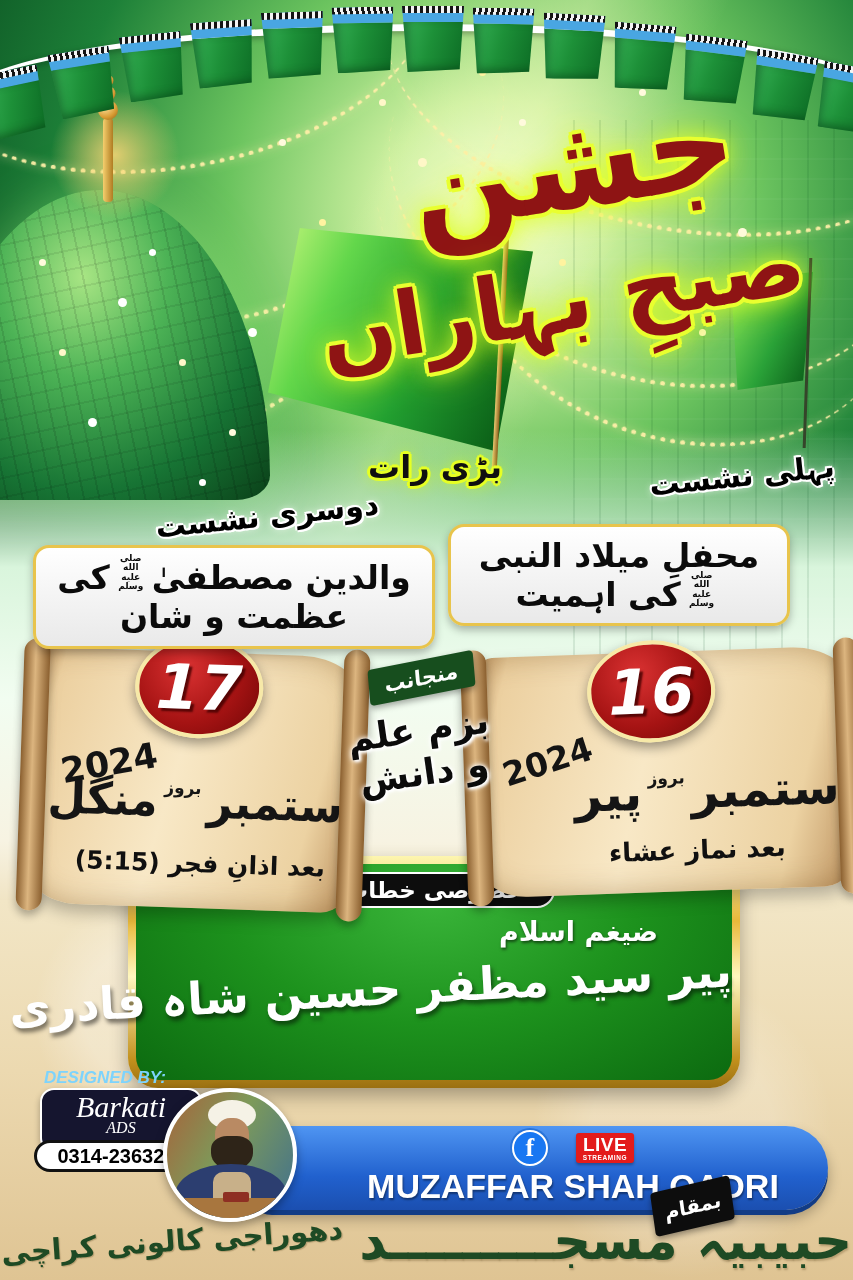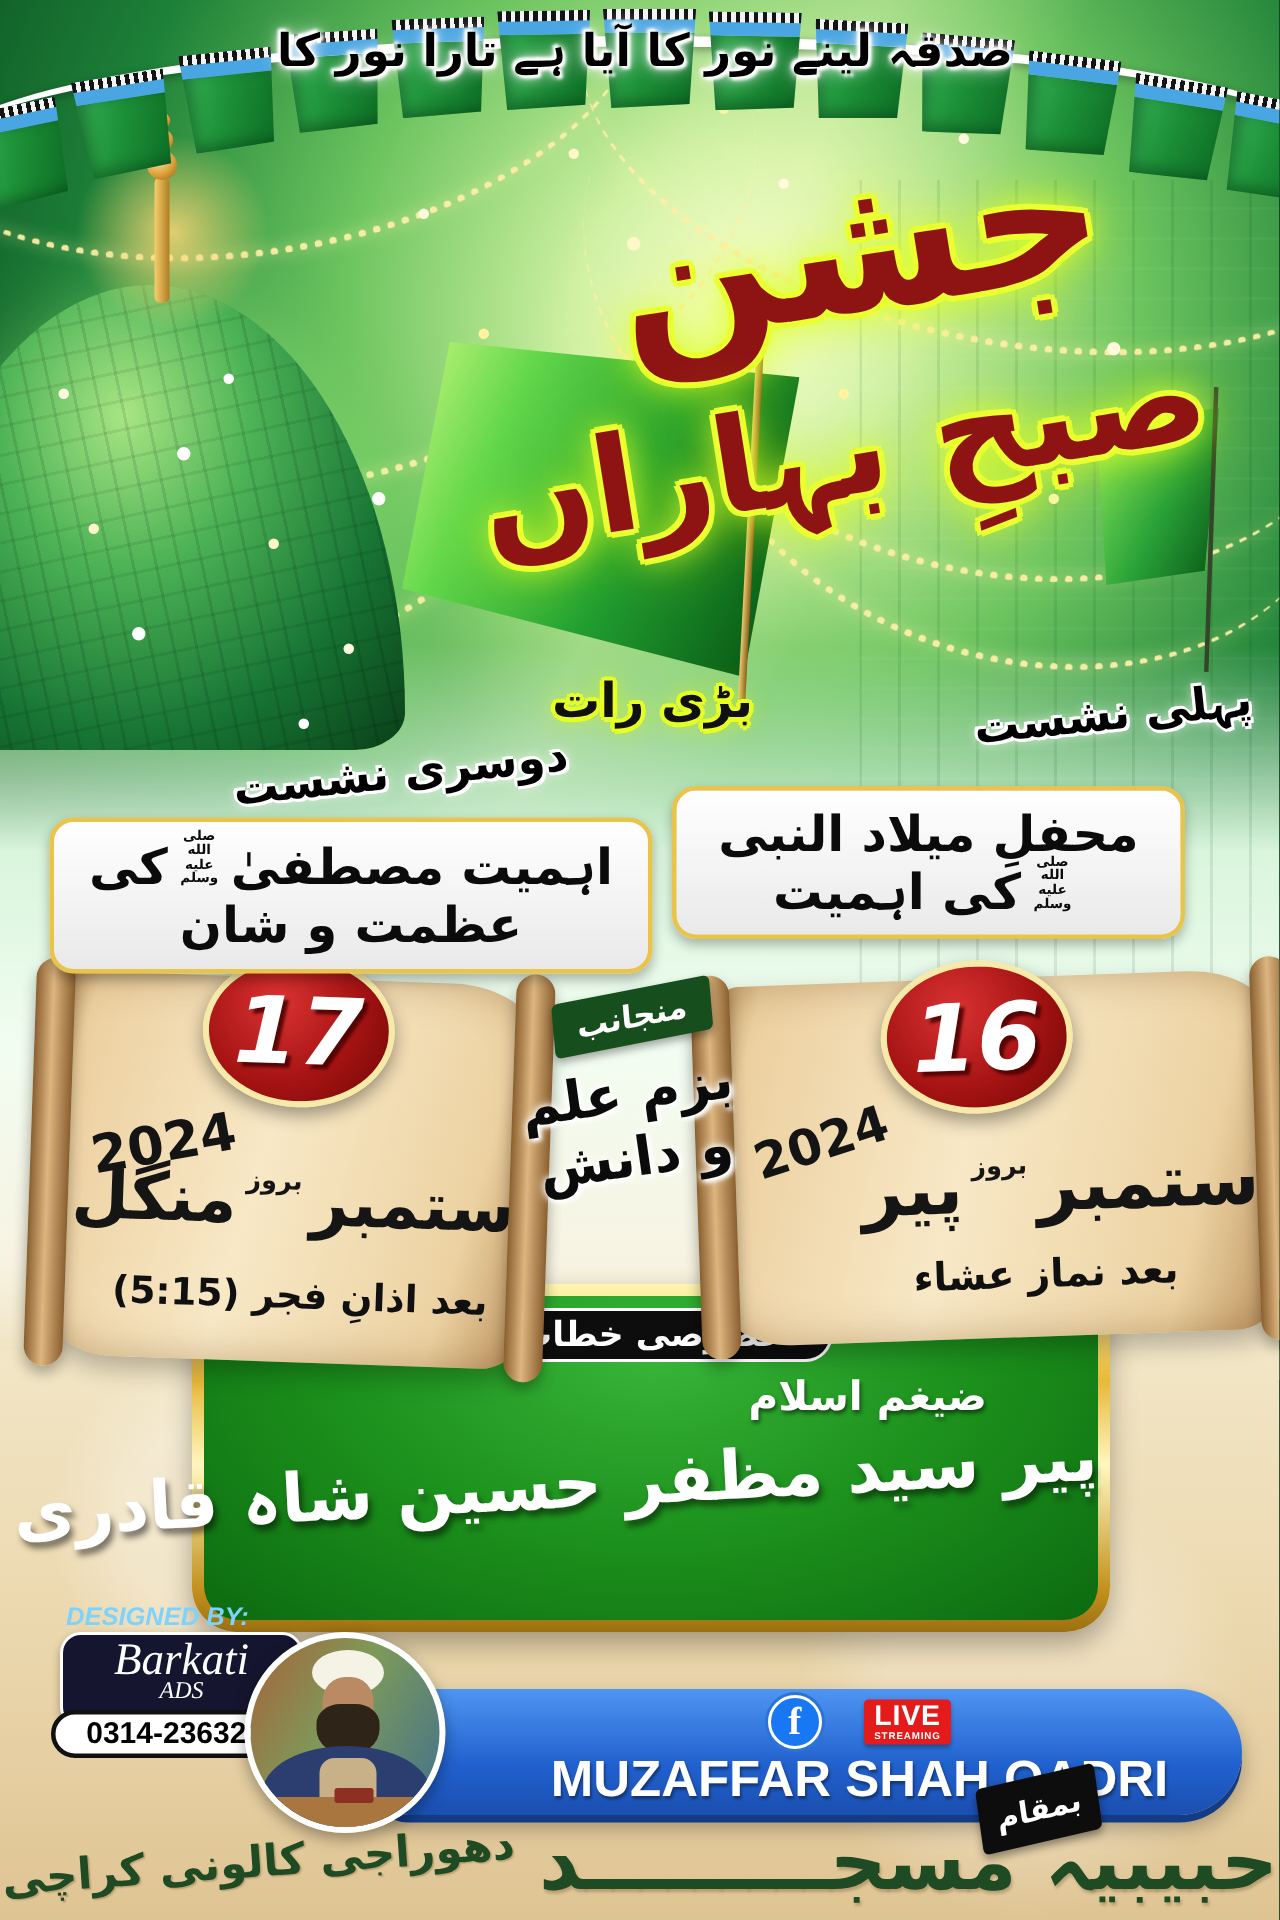--- a/index.html
+++ b/index.html
@@ -314,39 +314,38 @@
         <div class="band"></div>
         <div class="cloth"></div>
       </div>
       <div class="flag" style="left: 818px; top: 66px; transform: rotate(11deg);">
         <div class="band"></div>
         <div class="cloth"></div>
       </div>
     </div>
 
   <div class="couplet">
-    <div>صدقہ لینے نور کا آیا ہے تارا نور کا</div>
   </div>
 
   <div class="title">
     <div class="t1">جشن</div>
     <div class="t2">صبحِ بہاراں</div>
   </div>
   <div class="subtitle">بڑی رات</div>
 
   <div class="sess-label sl1">پہلی نشست</div>
   <div class="sess-box sb1">
     <span>
       <span>محفلِ میلاد النبی</span><span class="pbuh">صلى الله عليه وسلم</span><span>کی اہمیت</span>
     </span>
   </div>
   <div class="sess-label sl2">دوسری نشست</div>
   <div class="sess-box sb2">
     <span>
-      <span>اہمیت مصطفیٰ</span><span class="pbuh">صلى الله عليه وسلم</span><span>کی عظمت و شان</span>
+      <span>والدین مصطفیٰ</span><span class="pbuh">صلى الله عليه وسلم</span><span>کی عظمت و شان</span>
     </span>
   </div>
 
   <div class="gpanel-outer">
     <div class="gpanel">
       <div class="kbadge">خصوصی خطاب</div>
       <div class="honorific">ضیغم اسلام</div>
       <div class="sname">پیر سید مظفر حسین شاہ قادری</div>
     </div>
   </div>

